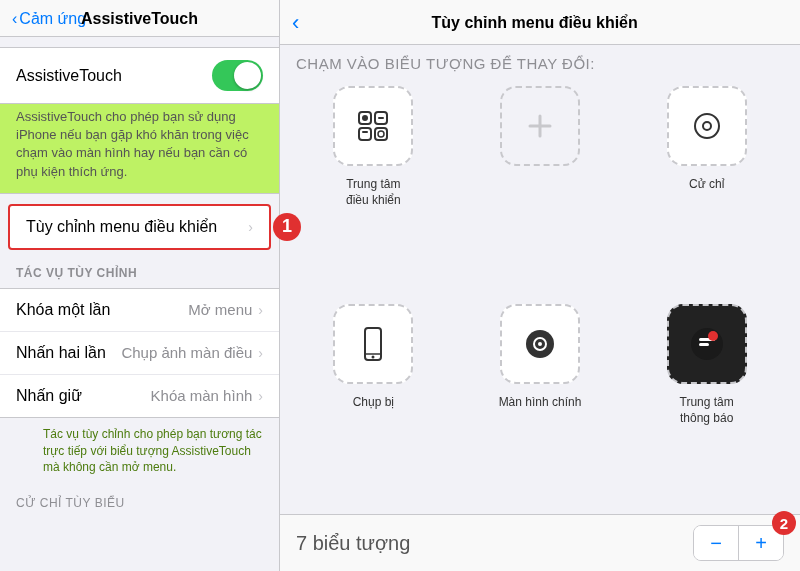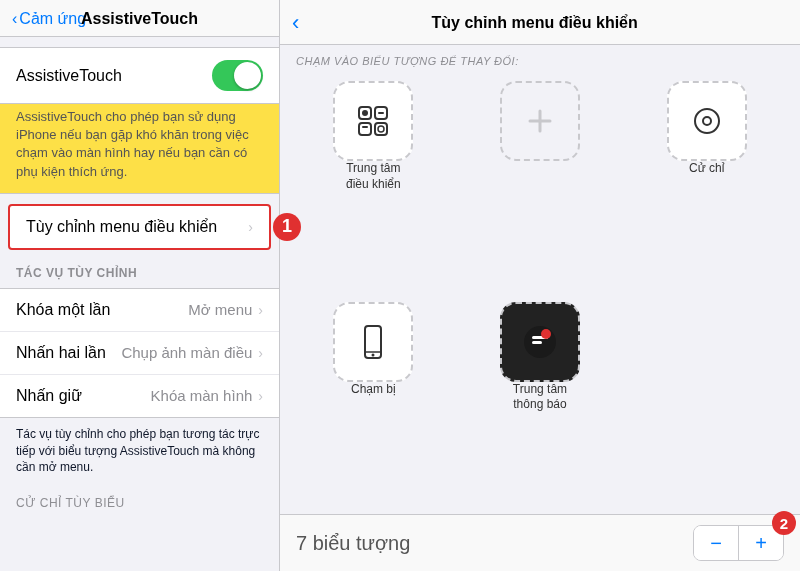--- a/index.html
+++ b/index.html
@@ -93,21 +93,21 @@
       top: 2px;
       right: 2px;
       box-shadow: 0 1px 3px rgba(0,0,0,0.3);
     }
 
     .description-text {
       padding: 4px 16px 12px;
       font-size: 13px;
       color: #555;
       line-height: 1.4;
-      background: #fde047;
+      background: #bef264;
       border-bottom: 1px solid #c8c8cc;
     }
 
     .menu-item {
       background: #fff;
       display: flex;
       align-items: center;
       justify-content: space-between;
       padding: 12px 16px;
       border-top: 1px solid #c8c8cc;
@@ -169,22 +169,23 @@
       display: flex;
       align-items: center;
       gap: 6px;
       color: #8e8e93;
       font-size: 15px;
     }
 
     .footer-text {
       padding: 8px 16px;
       font-size: 12px;
-      color: #0f172a;
+      color: #4d7c0f;
       line-height: 1.4;
+      margin-left: 27px;
     }
 
     .section-header-2 {
       padding: 12px 16px 4px;
       font-size: 12px;
       color: #8e8e93;
       letter-spacing: 0.5px;
     }
 
     
@@ -214,39 +215,38 @@
       font-size: 16px;
       font-weight: 600;
       color: #000;
       flex: 1;
       text-align: center;
       margin-right: 30px;
     }
 
     .instruction-text {
       padding: 10px 16px 6px;
-      font-size: 11px;
+      font-size: 15px;
       color: #8e8e93;
       letter-spacing: 0.5px;
-      font-style: italic;
     }
 
     .icons-grid {
       display: grid;
       grid-template-columns: repeat(3, 1fr);
       gap: 12px;
       padding: 8px 16px 4px;
       flex: 1;
     }
 
     .icon-cell {
       display: flex;
       flex-direction: column;
       align-items: center;
-      gap: 0;
+      gap: 11px;
       cursor: pointer;
     }
 
     .icon-box {
       width: 80px;
       height: 80px;
       border: 2px dashed #c8c8cc;
       border-radius: 16px;
       display: flex;
       align-items: center;
@@ -449,24 +449,34 @@
     </div>
 
     <div class="icon-cell">
       <div class="icon-box">
         <svg class="icon-svg" viewBox="0 0 44 44">
           <rect x="14" y="6" width="16" height="32" rx="3" fill="none" stroke="#333" stroke-width="2"></rect>
           <line x1="14" y1="32" x2="30" y2="32" stroke="#333" stroke-width="1.5"></line>
           <circle cx="22" cy="35" r="1.5" fill="#333"></circle>
         </svg>
       </div>
-      <span class="icon-label">Chạm bị</span>
-    </div>
-
-
+      <span class="icon-label">Chụp bị</span>
+    </div>
+
+
+    <div class="icon-cell">
+      <div class="icon-box">
+        <svg class="icon-svg" viewBox="0 0 44 44">
+          <circle cx="22" cy="22" r="14" fill="#333"></circle>
+          <circle cx="22" cy="22" r="6" fill="none" stroke="#fff" stroke-width="2"></circle>
+          <circle cx="22" cy="22" r="2" fill="#fff"></circle>
+        </svg>
+      </div>
+      <span class="icon-label">Màn hình chính</span>
+    </div>
 
     <div class="icon-cell" style="position:relative;">
       <div class="icon-box" style="background:#222;">
         <svg class="icon-svg" viewBox="0 0 44 44">
           <circle cx="22" cy="22" r="16" fill="#1a1a1a"></circle>
           <rect x="14" y="16" width="16" height="3" rx="1.5" fill="#fff"></rect>
           <rect x="14" y="21" width="10" height="3" rx="1.5" fill="#fff"></rect>
           <circle cx="28" cy="14" r="5" fill="#e03030"></circle>
         </svg>
       </div>

